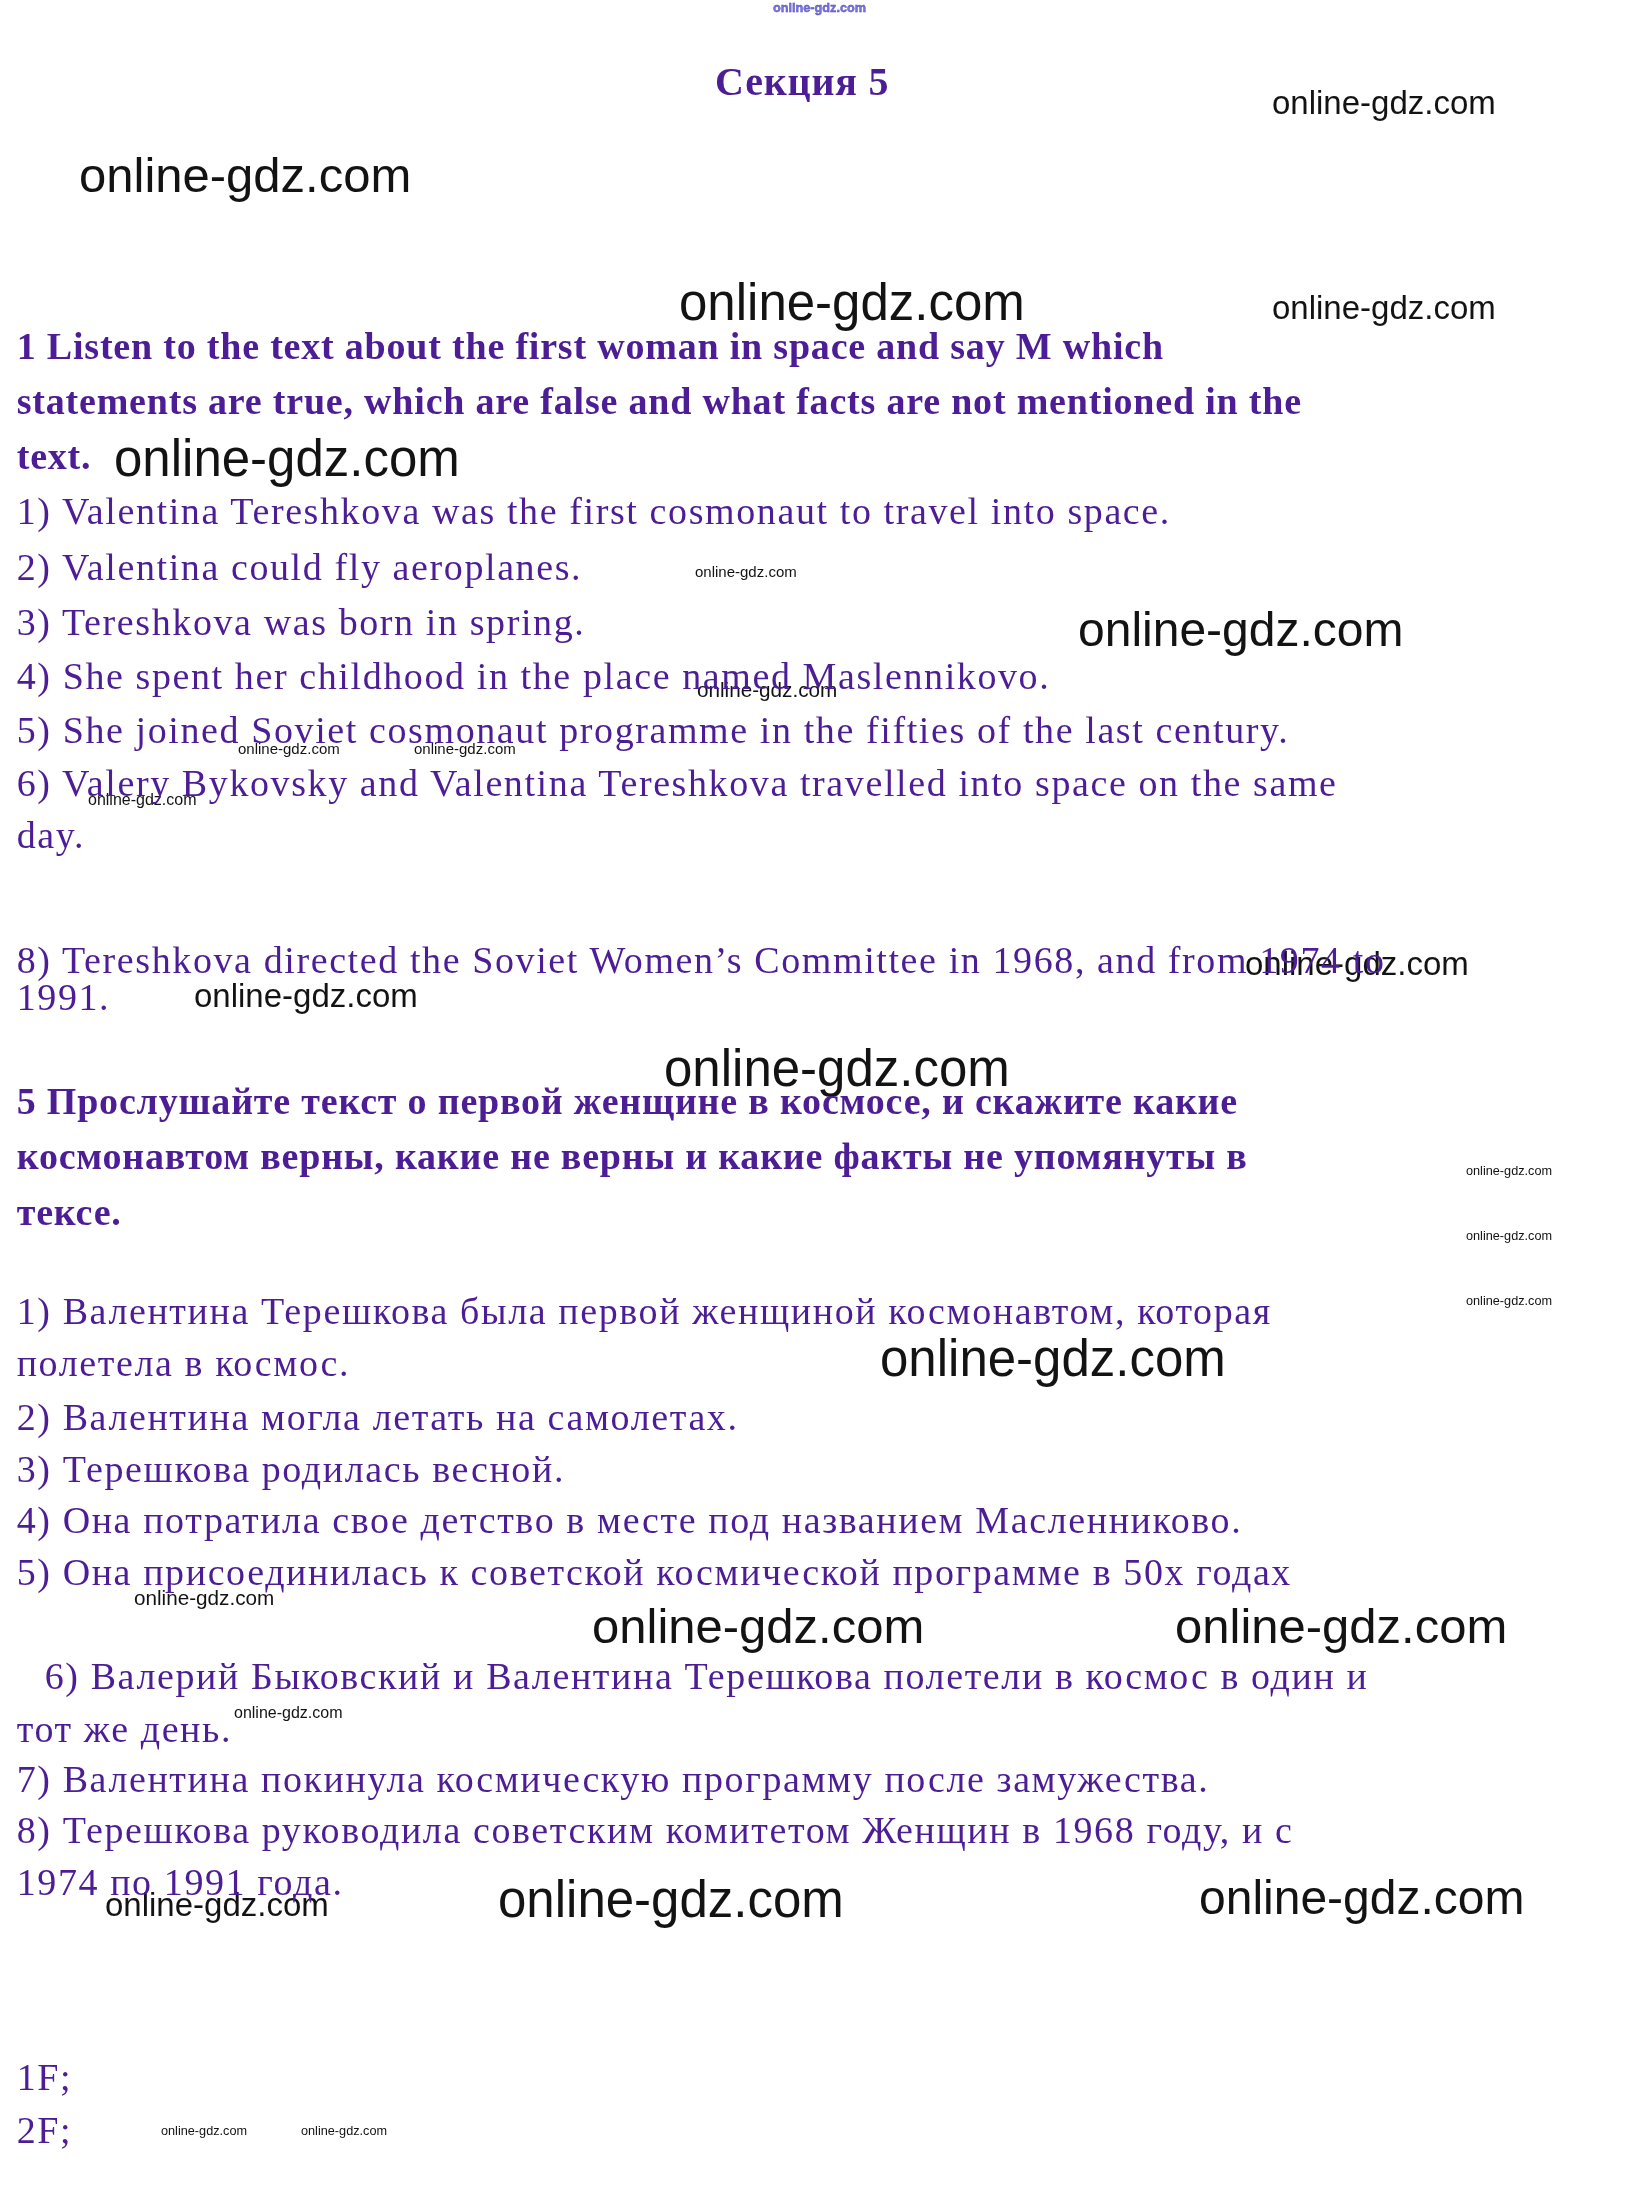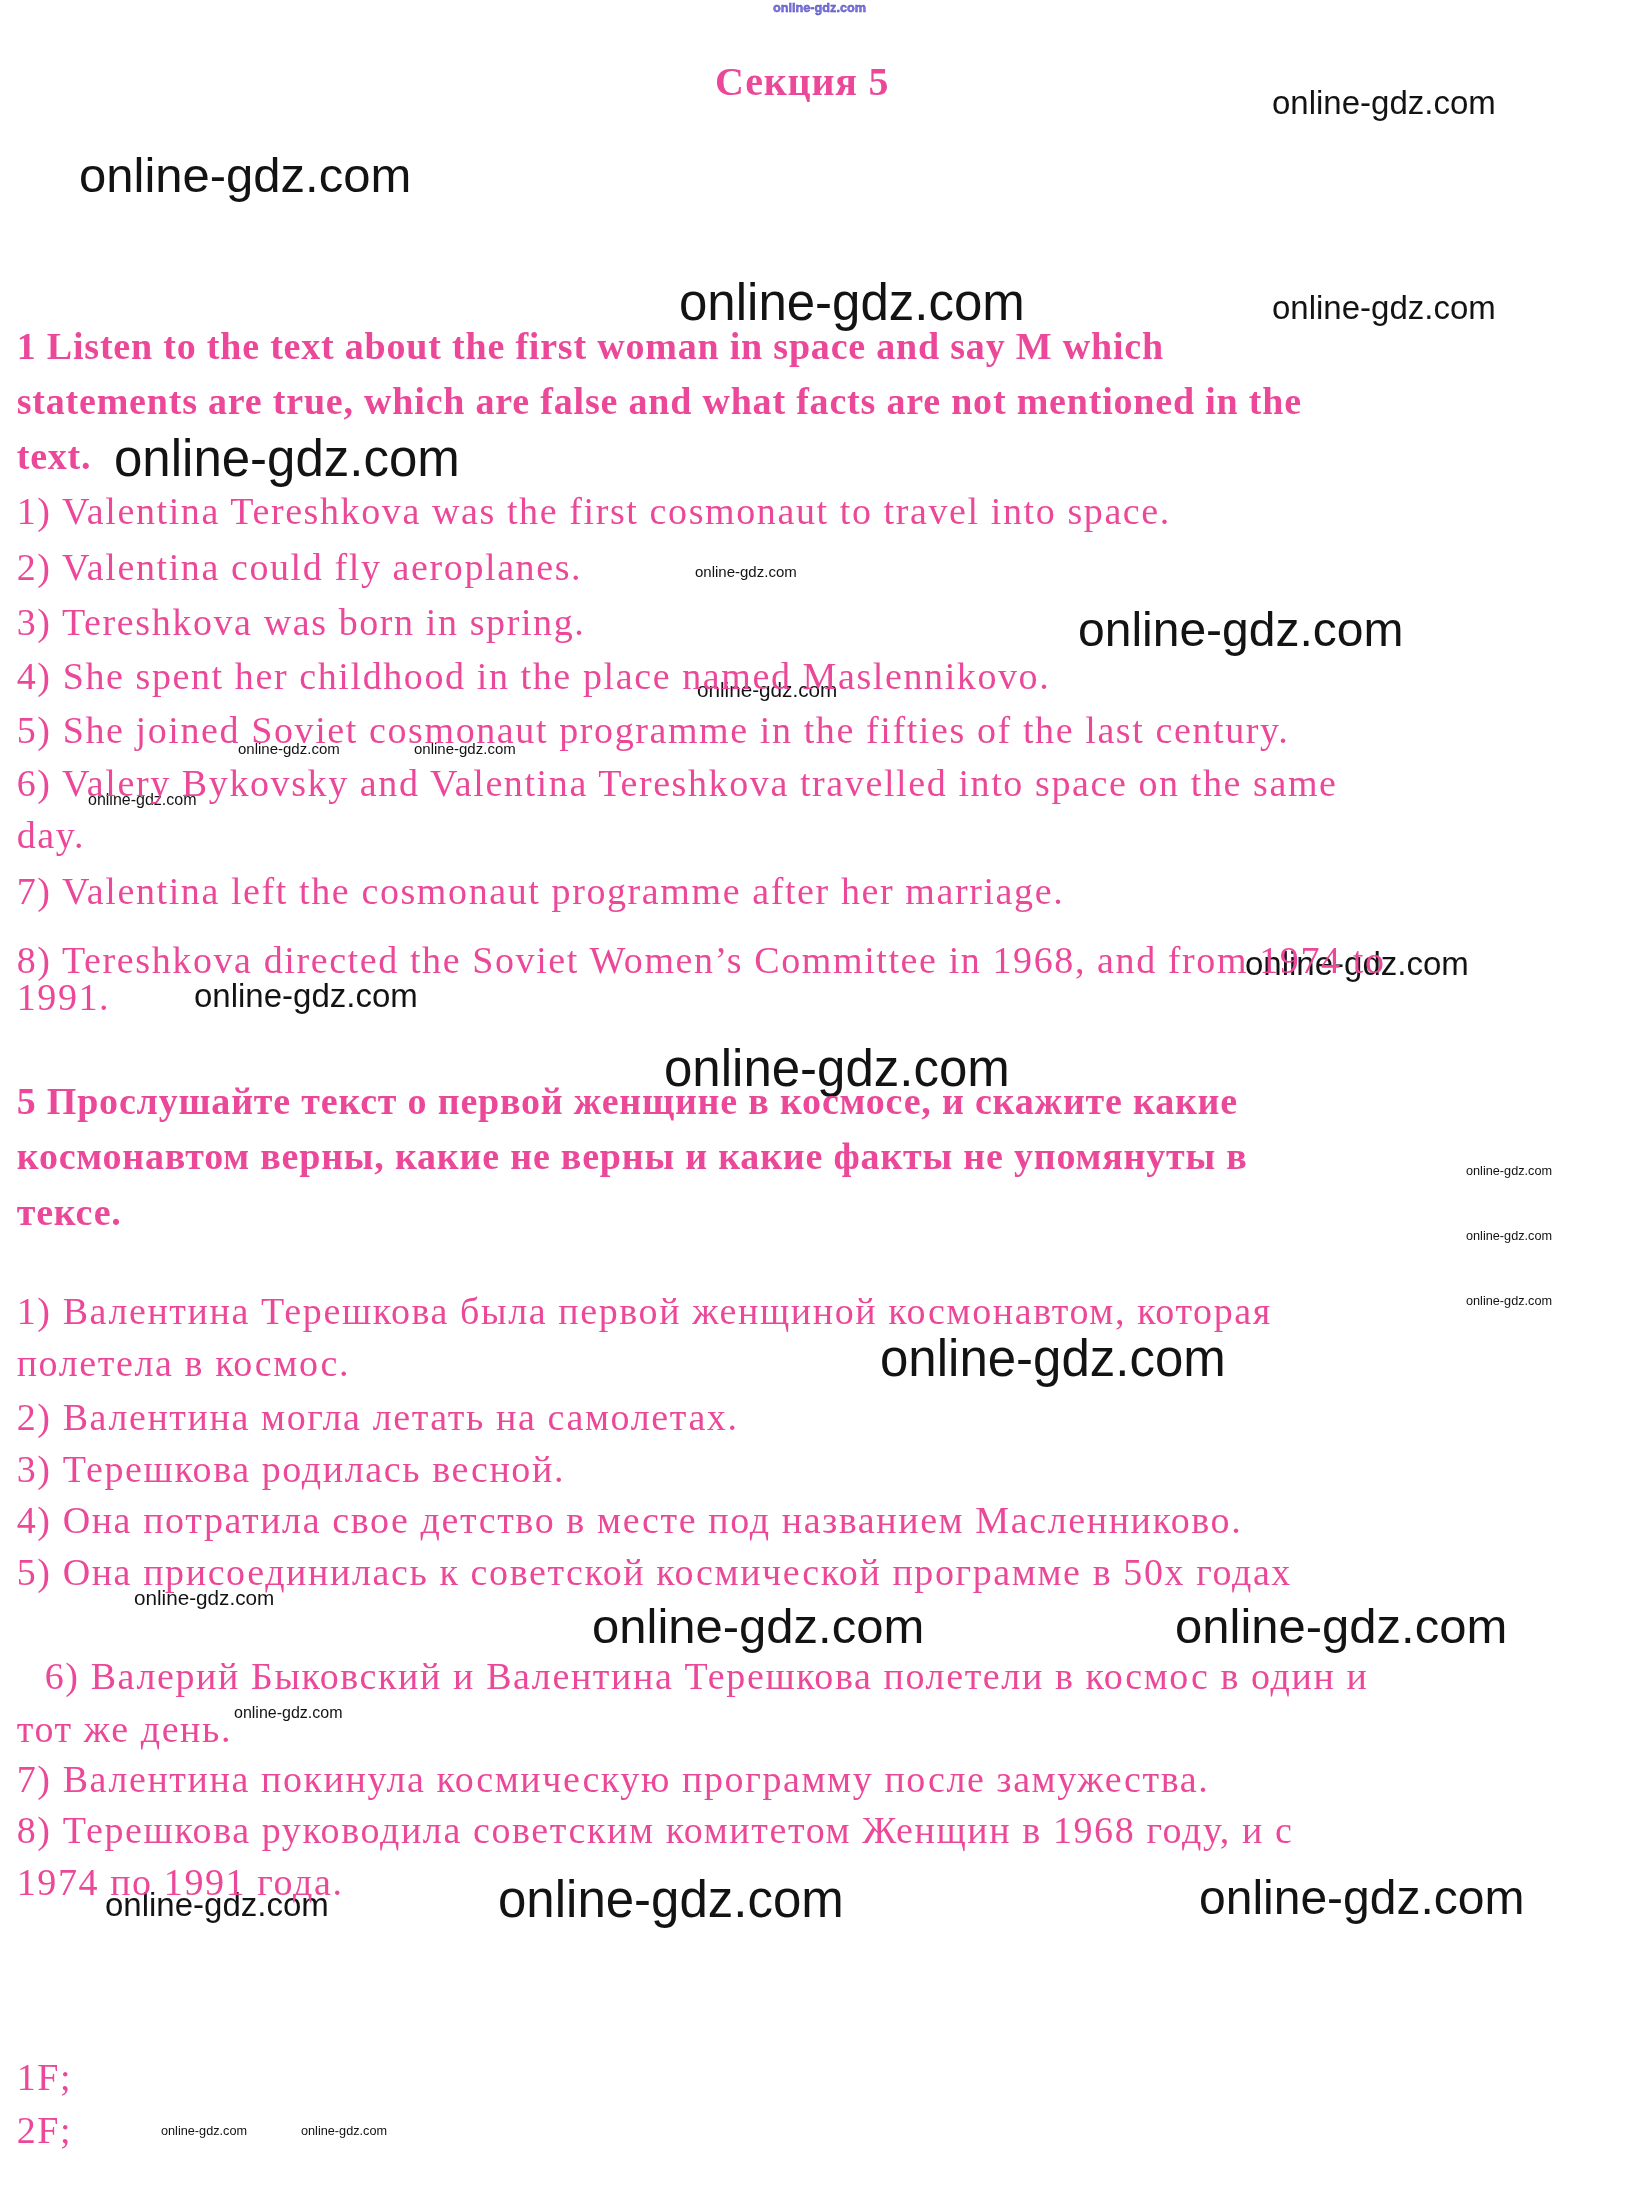--- a/index.html
+++ b/index.html
@@ -9,21 +9,21 @@
     height: 2205px;
     background: #ffffff;
     overflow: hidden;
   }
   
   .t {
     position: absolute;
     font-family: "Liberation Serif", serif;
     font-size: 38px;
     letter-spacing: 1.6px;
-    color: #ec4899;
+    color: #4c1d95;
     white-space: nowrap;
     line-height: 1.1;
   }
   .b {
     font-weight: bold;
     letter-spacing: 0.8px;
   }
   
   .wm {
     position: absolute;
@@ -79,21 +79,20 @@
   <div class="t b" style="left:16.7px; top:381px;">statements are true, which are false and what facts are not mentioned in the</div>
   <div class="t b" style="left:16.7px; top:436px;">text.</div>
 
   <div class="t" style="left:16.7px; top:491px;">1) Valentina Tereshkova was the first cosmonaut to travel into space.</div>
   <div class="t" style="left:16.7px; top:547px;">2) Valentina could fly aeroplanes.</div>
   <div class="t" style="left:16.7px; top:602px;">3) Tereshkova was born in spring.</div>
   <div class="t" style="left:16.7px; top:656px;">4) She spent her childhood in the place named Maslennikovo.</div>
   <div class="t" style="left:16.7px; top:710px;">5) She joined Soviet cosmonaut programme in the fifties of the last century.</div>
   <div class="t" style="left:16.7px; top:763px;">6) Valery Bykovsky and Valentina Tereshkova travelled into space on the same</div>
   <div class="t" style="left:16.7px; top:815px;">day.</div>
-  <div class="t" style="left:16.7px; top:871px;">7) Valentina left the cosmonaut programme after her marriage.</div>
   <div class="t" style="left:16.7px; top:923px;margin-top:17px;">8) Tereshkova directed the Soviet Women’s Committee in 1968, and from 1974 to</div>
   <div class="t" style="left:16.7px; top:977px;">1991.</div>
 
   <div class="t b" style="left:16.7px; top:1081px;">5 Прослушайте текст о первой женщине в космосе, и скажите какие</div>
   <div class="t b" style="left:16.7px; top:1136px;">космонавтом верны, какие не верны и какие факты не упомянуты в</div>
   <div class="t b" style="left:16.7px; top:1192px;">тексе.</div>
 
   <div class="t" style="left:16.7px; top:1291px;">1) Валентина Терешкова была первой женщиной космонавтом, которая</div>
   <div class="t" style="left:16.7px; top:1343px;">полетела в космос.</div>
   <div class="t" style="left:16.7px; top:1397px;">2) Валентина могла летать на самолетах.</div>

